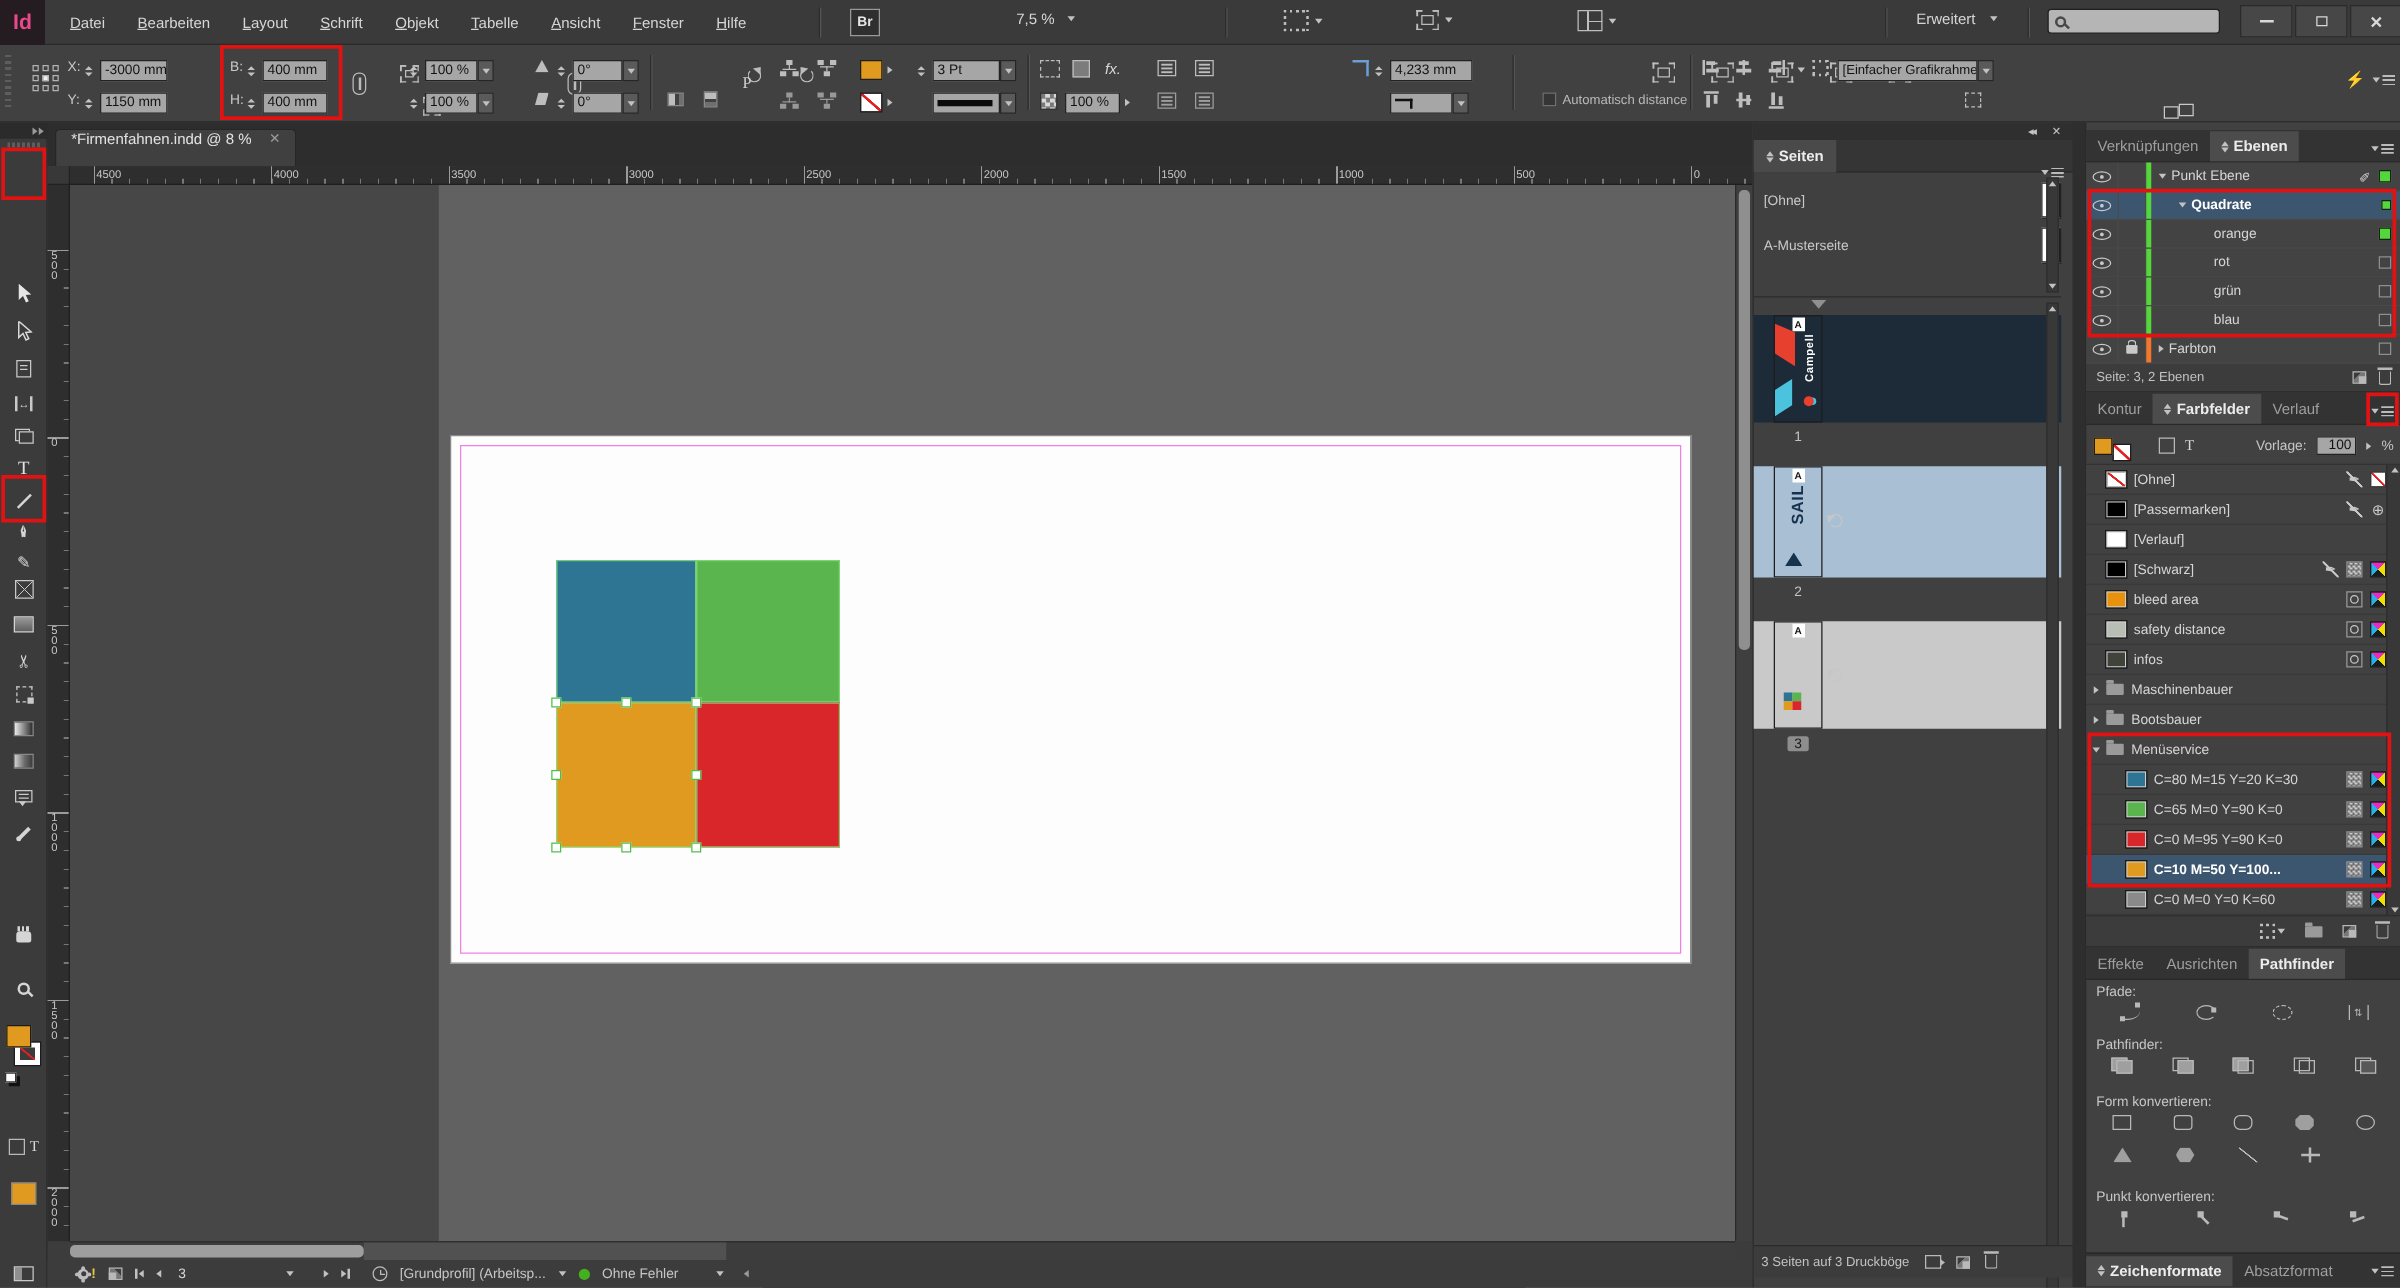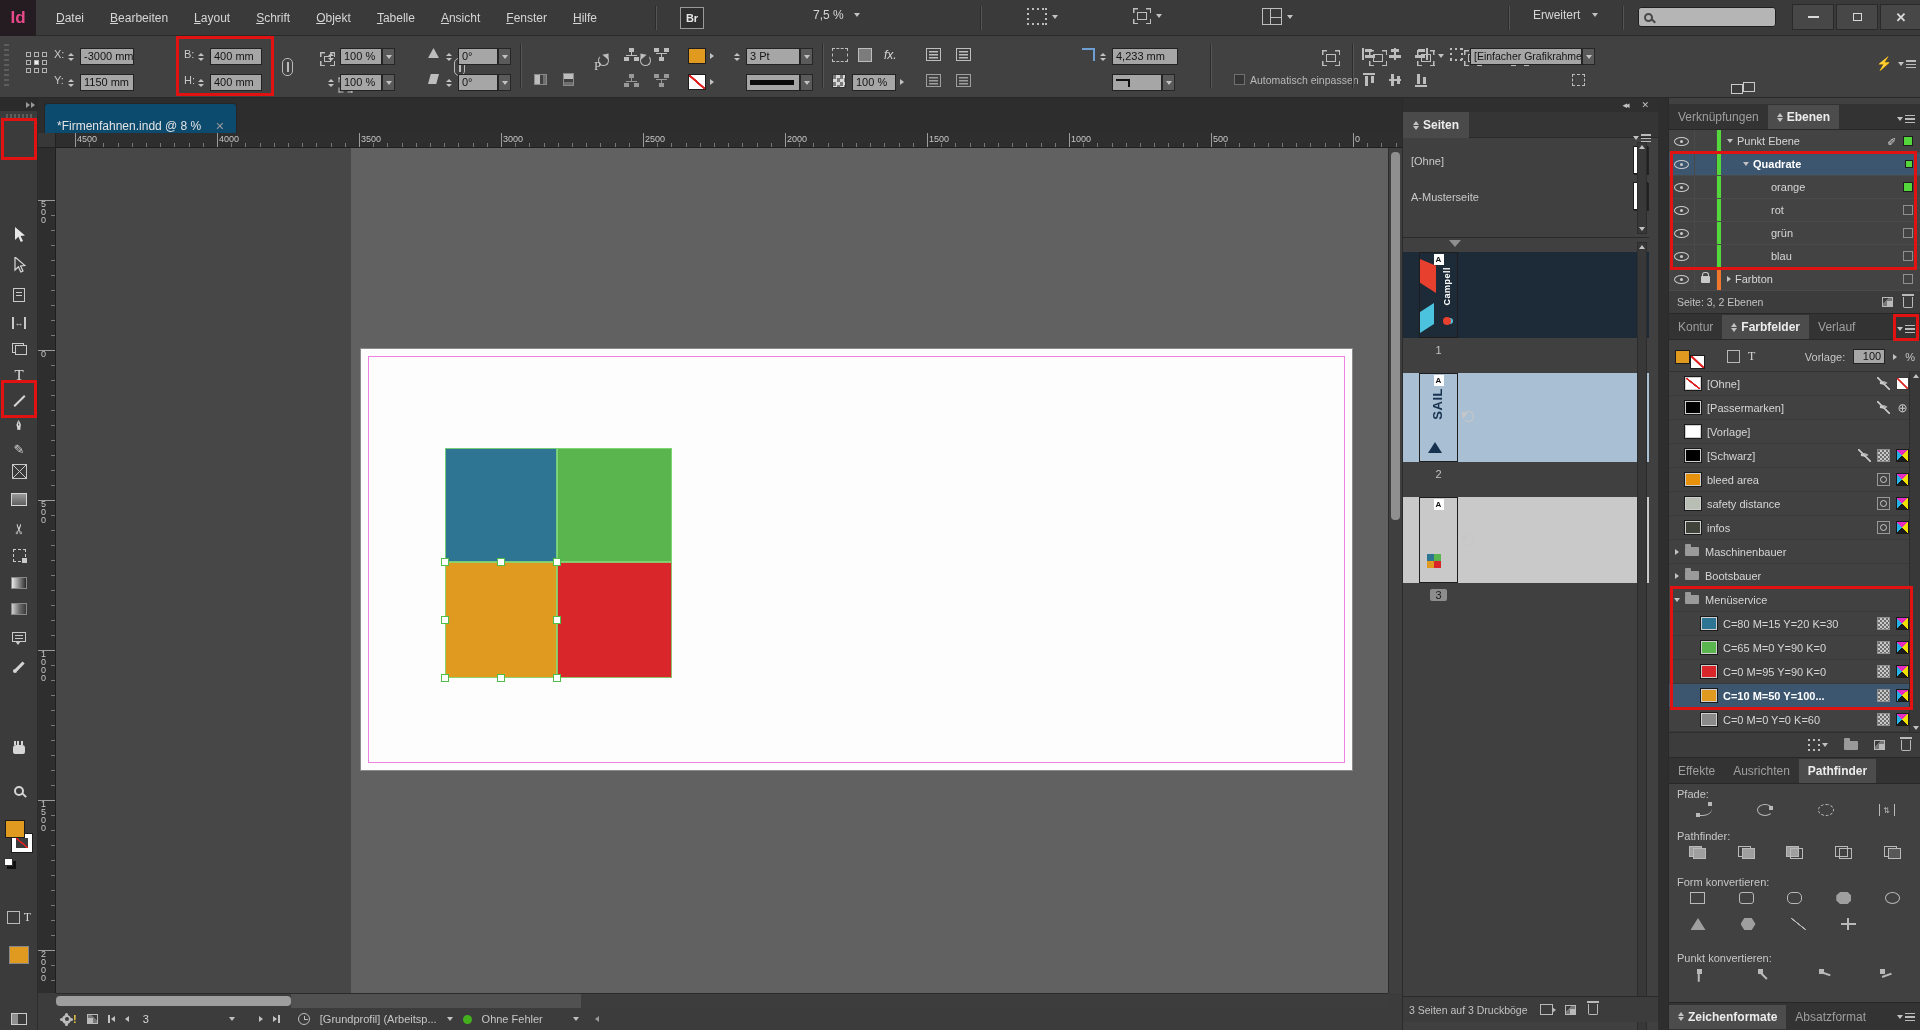--- a/index.html
+++ b/index.html
@@ -134,21 +134,21 @@
 .i-zoomt{width:10px;height:10px;border:2px solid #d5d5d5;border-radius:50%;position:relative}
 .i-zoomt::after{content:"";position:absolute;width:6px;height:2px;background:#d5d5d5;transform:rotate(45deg);right:-5px;bottom:-2px}
 .i-page{width:12px;height:14px;border:1px solid #c9c9c9;background:linear-gradient(#c9c9c9,#c9c9c9) 2px 3px/6px 1px no-repeat,linear-gradient(#c9c9c9,#c9c9c9) 2px 6px/6px 1px no-repeat}
 .i-gap{width:14px;height:12px;border-left:2px solid #c9c9c9;border-right:2px solid #c9c9c9;color:#c9c9c9;font-size:9px;display:flex;align-items:center;justify-content:center}
 .i-coll{width:15px;height:12px;position:relative}
 .i-coll::before{content:"";position:absolute;left:0;top:0;width:10px;height:8px;border:1px solid #c9c9c9}
 .i-coll::after{content:"";position:absolute;right:0;bottom:0;width:10px;height:8px;border:1px solid #c9c9c9;background:#3b3b3b}
 .i-scrmode{width:16px;height:12px;border:1px solid #c9c9c9;background:linear-gradient(90deg,#8f8f8f 0 6px,transparent 6px)}
 
 #tabbar{left:38px;top:98px;width:1364px;height:35px;background:#2d2d2d}
-#doctab{left:6px;top:5px;height:30px;background:#0c4a6e;border:1px solid #262626;border-bottom:none;border-radius:4px 4px 0 0;display:flex;align-items:flex-end;padding:0 12px;gap:14px;color:#e3e3e3;font-size:12px}
+#doctab{left:6px;top:5px;height:30px;background:#404040;border:1px solid #262626;border-bottom:none;border-radius:4px 4px 0 0;display:flex;align-items:flex-start;padding:0 12px;gap:14px;color:#e3e3e3;font-size:12px}
 #rulcorner{left:38px;top:133px;width:18px;height:15px;background:#383838;border-right:1px solid #222;border-bottom:1px solid #222}
 #hruler{left:56px;top:133px;width:1346px;height:15px;background:#2e2e2e;border-bottom:1px solid #1f1f1f;overflow:hidden;
 background-image:repeating-linear-gradient(90deg,#9b9b9b 0 1px,transparent 1px 142px),repeating-linear-gradient(90deg,#787878 0 1px,transparent 1px 14.2px);
 background-position:19px 0,19px 10px;background-size:100% 100%,100% 5px;background-repeat:no-repeat}
 .hlab{position:absolute;top:1px;font-size:9px;color:#c6c6c6;padding-left:2px}
 #vruler{left:38px;top:148px;width:18px;height:845px;background:#2e2e2e;border-right:1px solid #1f1f1f;overflow:hidden;
 background-image:repeating-linear-gradient(#9b9b9b 0 1px,transparent 1px 150px),repeating-linear-gradient(#787878 0 1px,transparent 1px 15px);
 background-position:0 52px,13px 52px;background-size:100% 100%,5px 100%;background-repeat:no-repeat}
 .vlab{position:absolute;left:3px;width:9px;font-size:9px;line-height:8px;color:#c6c6c6;word-break:break-all}
 #viewport{left:56px;top:148px;width:1332px;height:845px;background:#616161;overflow:hidden}
@@ -461,21 +461,21 @@
   <span class="a ddb row2" style="left:1162px">
       <span class="td"></span>
     </span>
   <span class="a sep" style="left:1210px;top:8px;height:44px"></span>
   <span class="a i-fit row1" style="left:1230px"></span>
   <span class="a i-fit row1" style="left:1256px"></span>
   <span class="a i-fit row1" style="left:1282px"></span>
   <span class="a i-fit row1" style="left:1308px"></span>
   <span class="a i-fit row1" style="left:1334px"></span>
   <span class="a chk row2" style="left:1234px"></span>
-  <span class="a row2" style="left:1250px;color:#b9b9b9;font-size:10.5px">Automatisch einpassen</span>
+  <span class="a row2" style="left:1250px;color:#b9b9b9;font-size:10.5px">Automatisch distance</span>
   <span class="a sep" style="left:1352px;top:8px;height:44px"></span>
   <span class="a i-align row1" style="left:1362px"></span>
   <span class="a i-align c row1" style="left:1388px"></span>
   <span class="a i-align r row1" style="left:1414px"></span>
   <span class="a td row1" style="left:1438px;top:18px"></span>
   <span class="a i-align row2" style="left:1362px;transform:rotate(90deg)"></span>
   <span class="a i-align c row2" style="left:1388px;transform:rotate(90deg)"></span>
   <span class="a i-align r row2" style="left:1414px;transform:rotate(90deg) scaleX(-1)"></span>
   <span class="a i-dotgrid row1" style="left:1450px"></span>
   <span class="a field row1" style="left:1470px;width:112px;font-size:10.5px">[Einfacher Grafikrahmen]+</span>
@@ -951,21 +951,21 @@
         <span class="sw-name">[Passermarken]</span>
         <span class="ic ic-pen-no">✒</span>
 
         <span class="ic ic-reg">⊕</span>
 
       </div>
       <div class="sw-row" style="top: 322px; position: absolute;">
         <span class="sw-tri tr"></span>
 
         <span class="chip" style="background: rgb(255, 255, 255);"></span>
-        <span class="sw-name">[Vorlage]</span>
+        <span class="sw-name">[Verlauf]</span>
 
       </div>
       <div class="sw-row i-pen-no i-grid i-cmyk" style="top: 346px; position: absolute;">
         <span class="sw-tri tr"></span>
 
         <span class="chip" style="background: rgb(0, 0, 0);"></span>
         <span class="sw-name">[Schwarz]</span>
         <span class="ic ic-pen-no">✒</span>
 
         <span class="ic ic-grid"></span>

